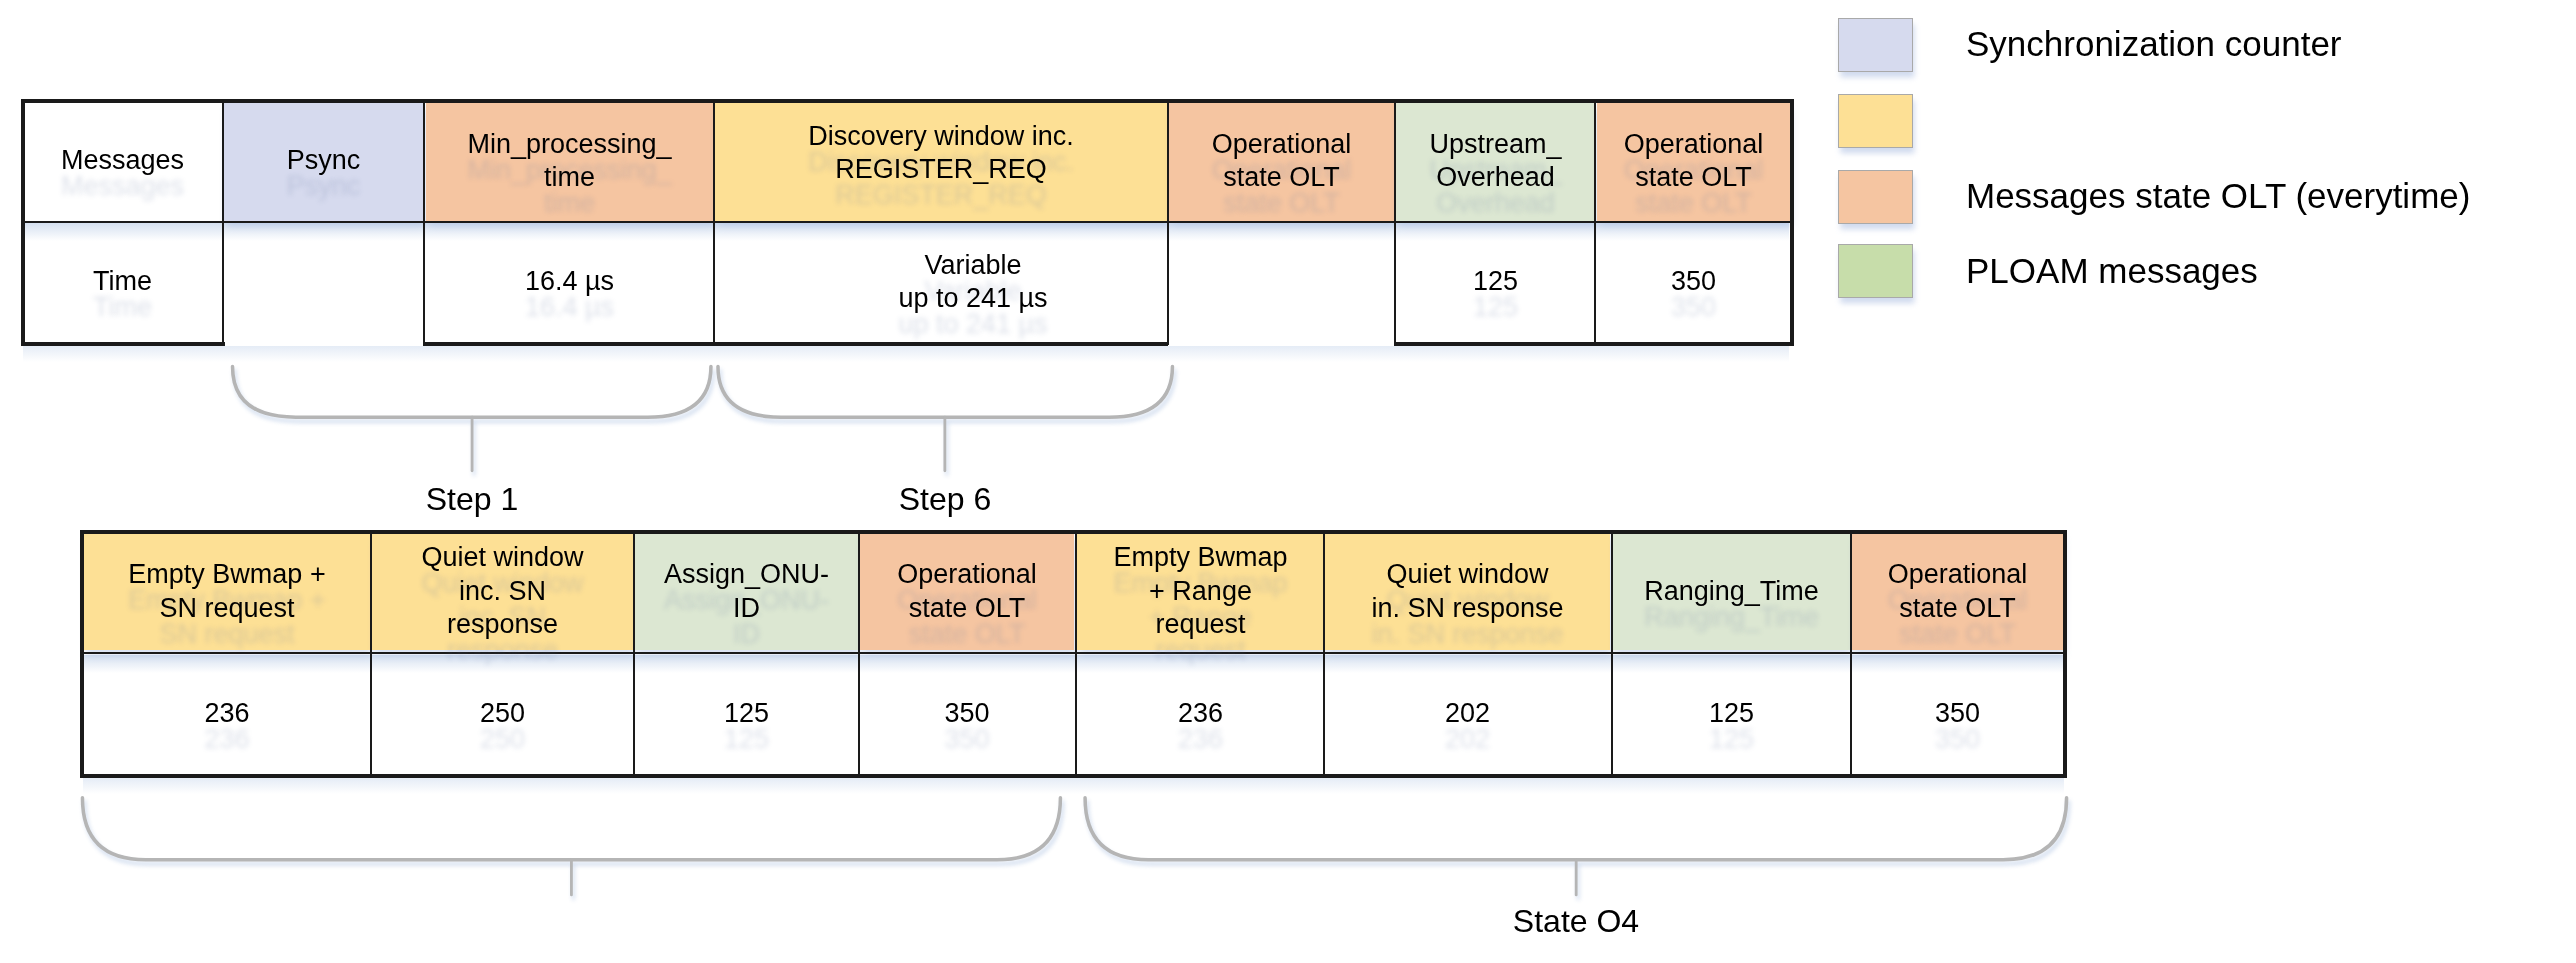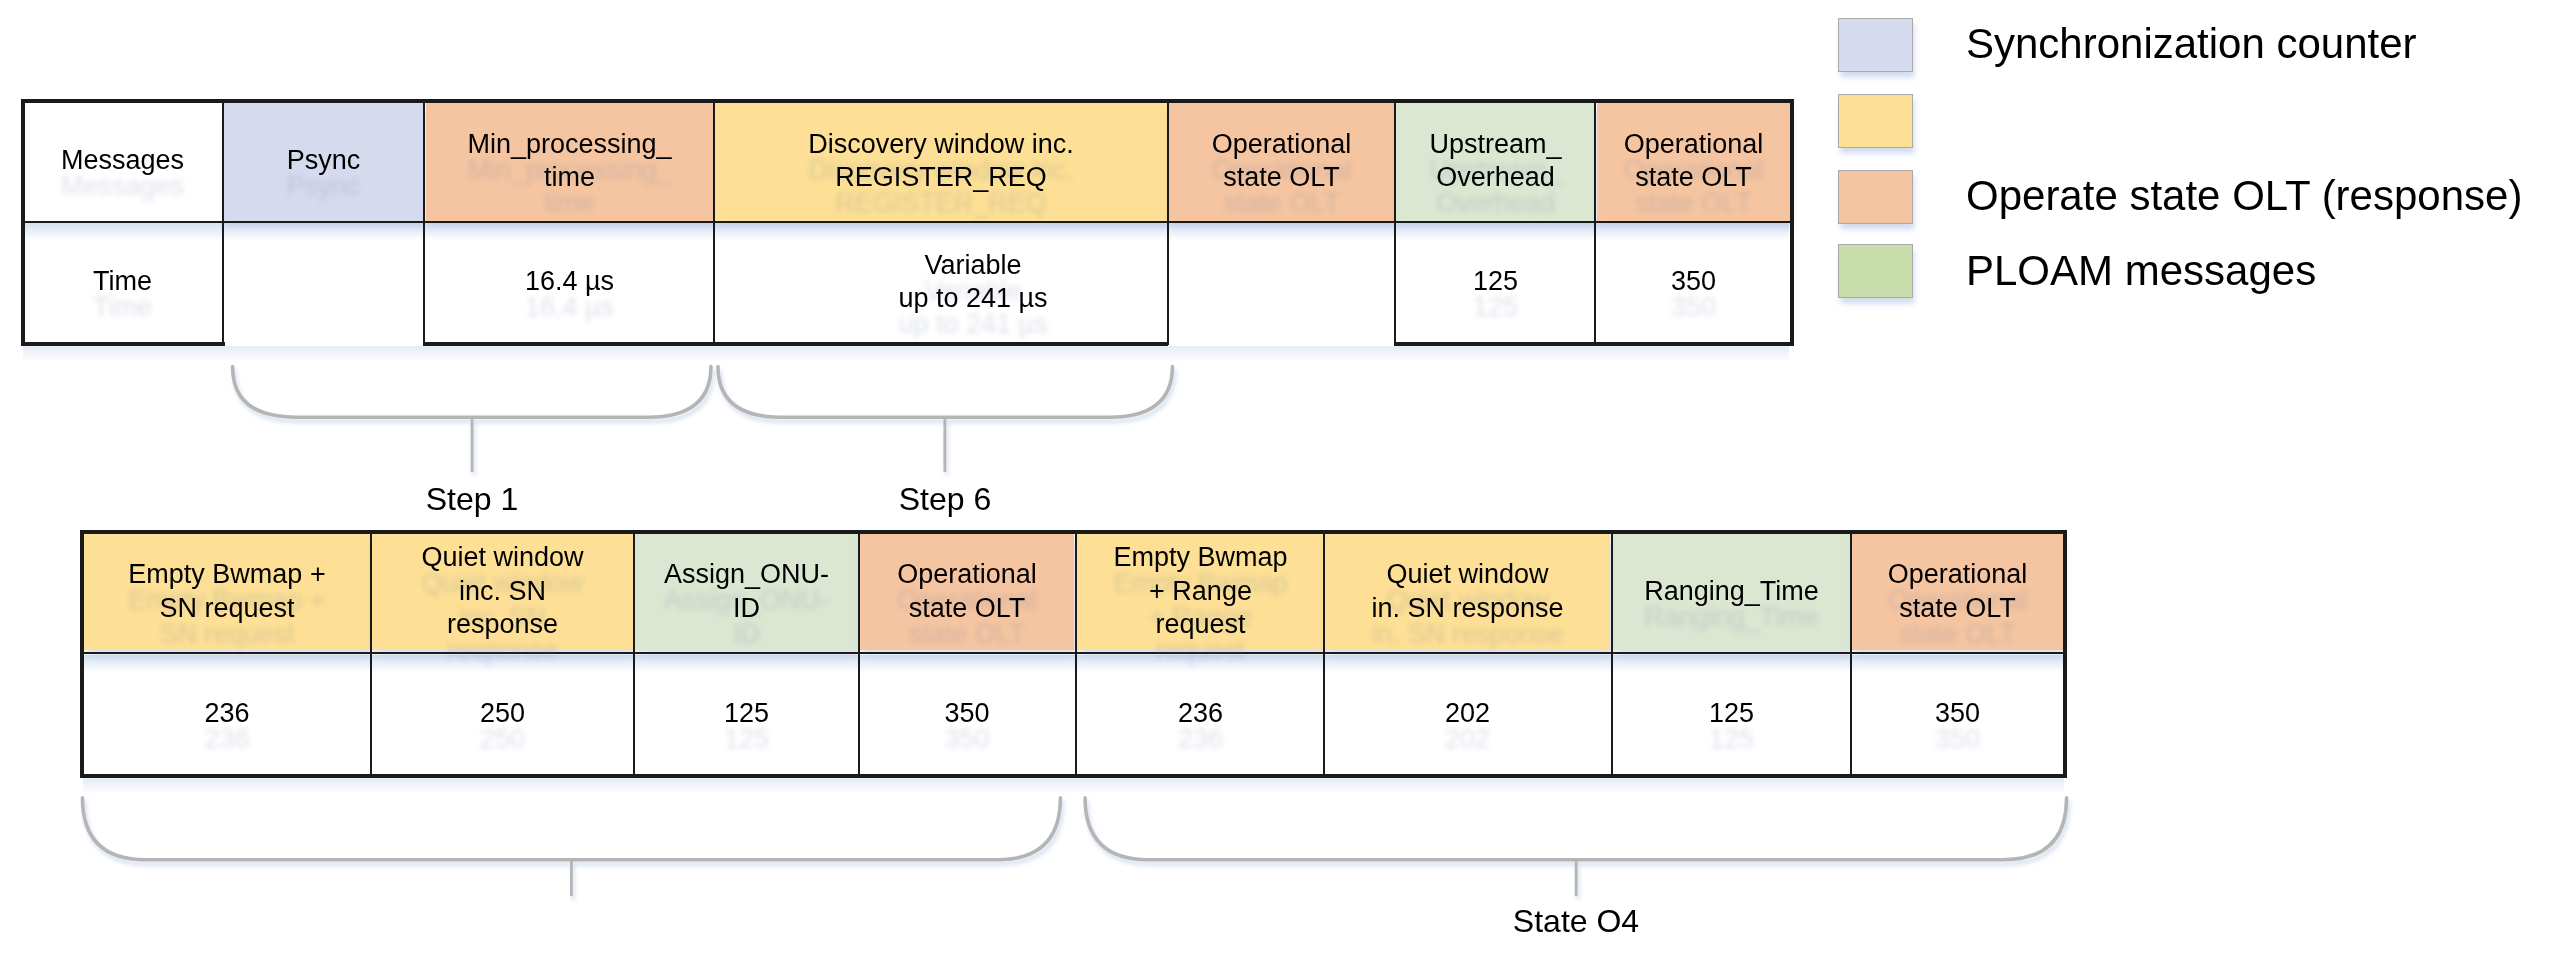--- a/index.html
+++ b/index.html
@@ -8,21 +8,21 @@
           font-family:"Liberation Sans",sans-serif;color:#000;overflow:hidden;}
   .line{position:absolute;background:#1a1a1a;}
   .hcell{position:absolute;box-shadow:2.1px 5.6px 7px rgba(140,165,215,0.35);}
   .ctext{position:absolute;display:flex;align-items:center;justify-content:center;
          text-align:center;white-space:pre-line;font-size:27px;line-height:1.24;
          text-shadow:0 0.95em 0.20em rgba(100,120,160,0.22);}
   .shadowband{position:absolute;background:linear-gradient(rgba(150,178,218,0.40),rgba(255,255,255,0));}
   .shadowband2{position:absolute;background:linear-gradient(rgba(150,178,218,0.25),rgba(255,255,255,0));}
   .legend-swatch{position:absolute;width:73px;height:52px;border:1.4px solid #a9a9a9;
                  box-shadow:2.1px 5.6px 5.6px rgba(140,165,215,0.40);}
-  .legend-label{position:absolute;display:flex;align-items:center;font-size:42px;
+  .legend-label{position:absolute;display:flex;align-items:center;font-size:35px;
                 white-space:nowrap;}
   .brace-label{position:absolute;width:282px;text-align:center;font-size:32px;}
   svg.braces{position:absolute;left:0;top:0;
              filter:drop-shadow(2.1px 4.2px 2.1px rgba(150,178,218,0.45));}
 </style>
 </head>
 <body>
 
 <div class="canvas">
 
@@ -47,21 +47,21 @@
   <div class="line" style="left:423px;top:99px;width:2.1px;height:246px"></div>
   <div class="line" style="left:713px;top:99px;width:2.1px;height:246px"></div>
   <div class="line" style="left:1167px;top:99px;width:2.1px;height:246px"></div>
   <div class="line" style="left:1394px;top:99px;width:2.1px;height:246px"></div>
   <div class="line" style="left:1594px;top:99px;width:2.1px;height:246px"></div>
 
   <div class="ctext" style="left:23px;top:101px;width:199px;height:120px">Messages</div>
   <div class="ctext" style="left:426px;top:101px;width:287px;height:120px">Min_processing_
 time</div>
   <div class="ctext" style="left:224px;top:101px;width:199px;height:120px">Psync</div>
-  <div class="ctext" style="left:715px;top:101px;width:452px;height:120px">Discovery window inc.
+  <div class="ctext" style="left:715px;top:93px;width:452px;height:120px">Discovery window inc.
 REGISTER_REQ</div>
   <div class="ctext" style="left:1169px;top:101px;width:225px;height:120px">Operational
 state OLT</div>
   <div class="ctext" style="left:1396px;top:101px;width:199px;height:120px">Upstream_
 Overhead</div>
   <div class="ctext" style="left:1597px;top:101px;width:193px;height:120px">Operational
 state OLT</div>
 
   <div class="ctext" style="left:23px;top:223px;width:199px;height:118px">Time</div>
   <div class="ctext" style="left:426px;top:223px;width:287px;height:118px">16.4 µs</div>
@@ -69,21 +69,21 @@
 up to 241 µs</div>
   <div class="ctext" style="left:1396px;top:223px;width:199px;height:118px">125</div>
   <div class="ctext" style="left:1597px;top:223px;width:193px;height:118px">350</div>
 
   <div class="legend-swatch" style="left: 1838px; top: 17.6px; background-color: rgb(214, 218, 238);"></div>
   <div class="legend-swatch" style="left: 1838px; top: 94px; background-color: rgb(253, 224, 149);"></div>
   <div class="legend-swatch" style="left: 1838px; top: 170px; background-color: rgb(245, 197, 161);"></div>
   <div class="legend-swatch" style="left: 1838px; top: 244px; background-color: rgb(199, 221, 170);"></div>
 
   <div class="legend-label" style="left:1966px;top:14px;height:59px">Synchronization counter</div>
-  <div class="legend-label" style="left:1966px;top:166px;height:59px">Operate state OLT (response)</div>
+  <div class="legend-label" style="left:1966px;top:166px;height:59px">Messages state OLT (everytime)</div>
   <div class="legend-label" style="left:1966px;top:241px;height:59px">PLOAM messages</div>
 
   <div class="hcell" style="left: 84px; top: 533px; width: 286px; height: 117px; background-color: rgb(253, 224, 149);"></div>
   <div class="hcell" style="left: 372px; top: 533px; width: 261px; height: 117px; background-color: rgb(253, 224, 149);"></div>
   <div class="hcell" style="left: 635px; top: 533px; width: 223px; height: 117px; background-color: rgb(220, 231, 210);"></div>
   <div class="hcell" style="left: 860px; top: 533px; width: 214px; height: 117px; background-color: rgb(245, 197, 161);"></div>
   <div class="hcell" style="left: 1077px; top: 533px; width: 247px; height: 117px; background-color: rgb(253, 224, 149);"></div>
   <div class="hcell" style="left: 1325px; top: 533px; width: 285px; height: 117px; background-color: rgb(253, 224, 149);"></div>
   <div class="hcell" style="left: 1613px; top: 533px; width: 237px; height: 117px; background-color: rgb(220, 231, 210);"></div>
   <div class="hcell" style="left: 1852px; top: 533px; width: 211px; height: 117px; background-color: rgb(245, 197, 161);"></div>

